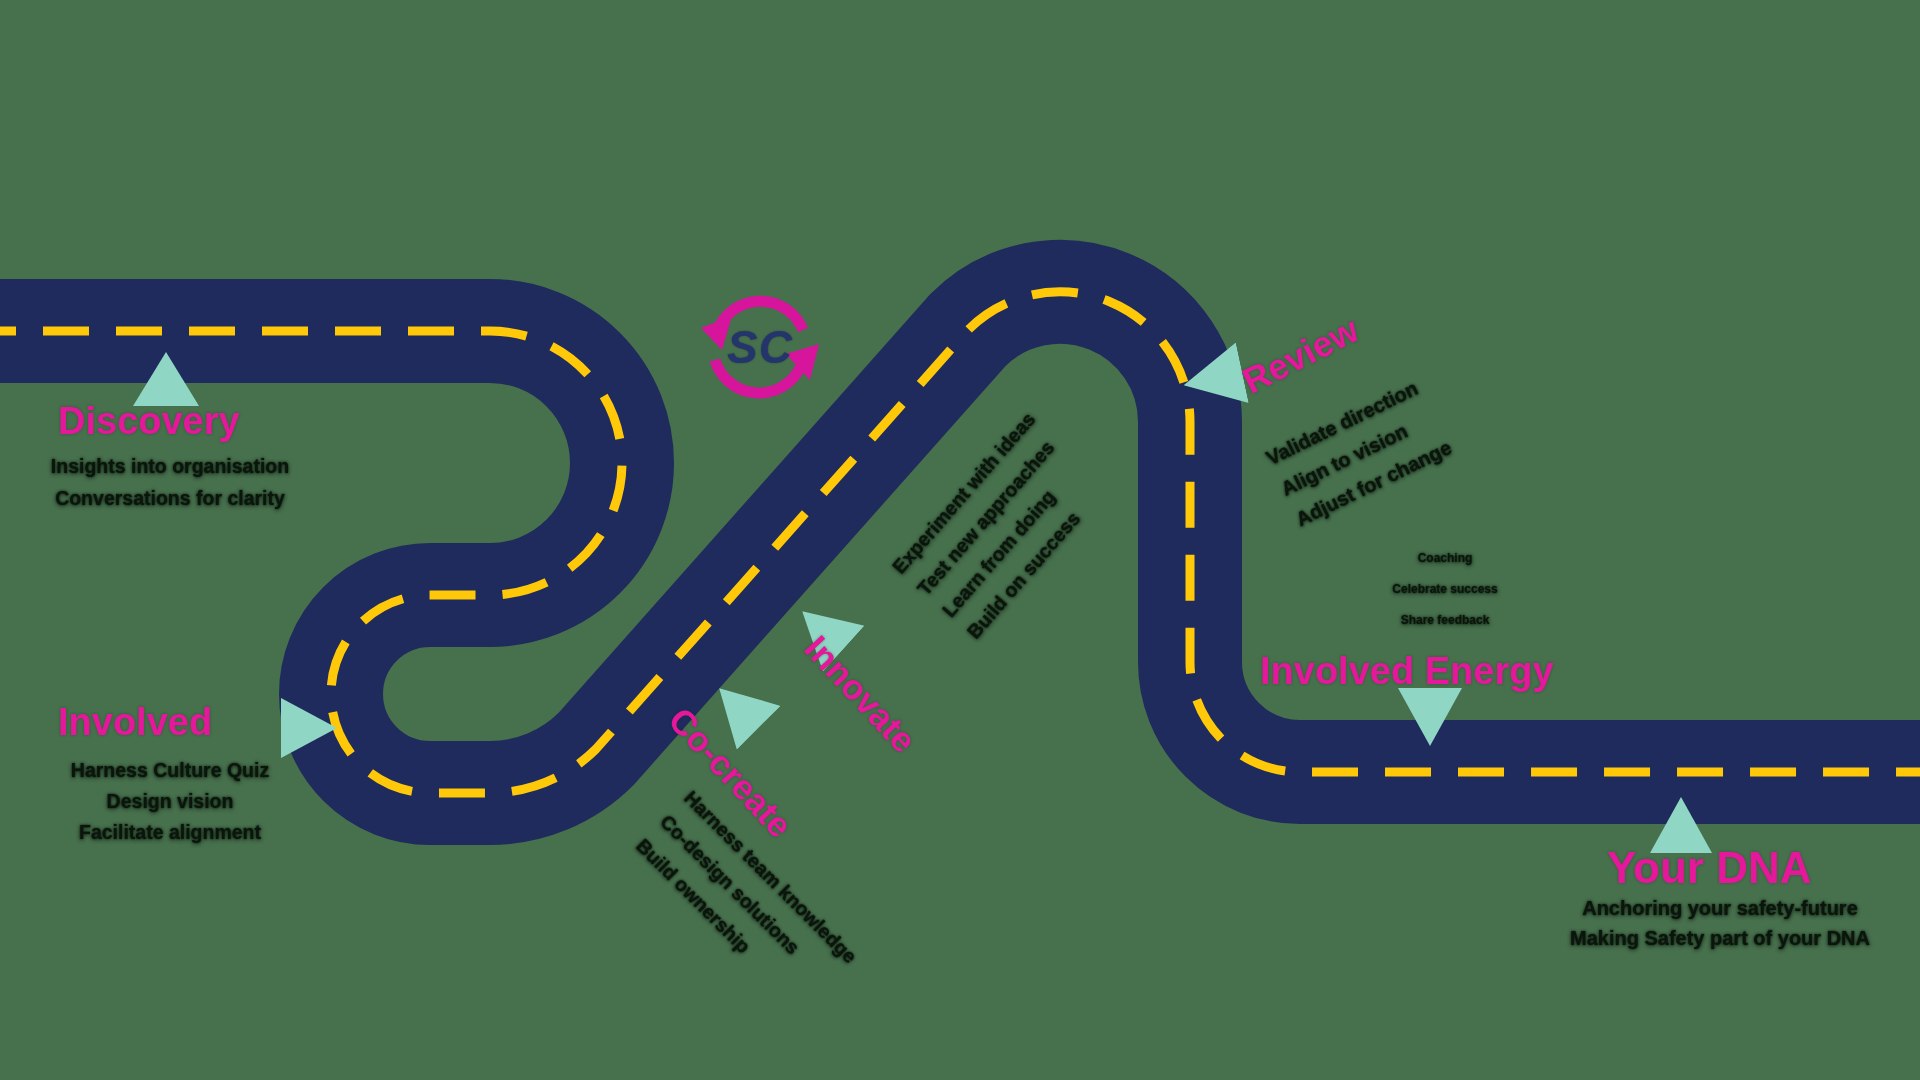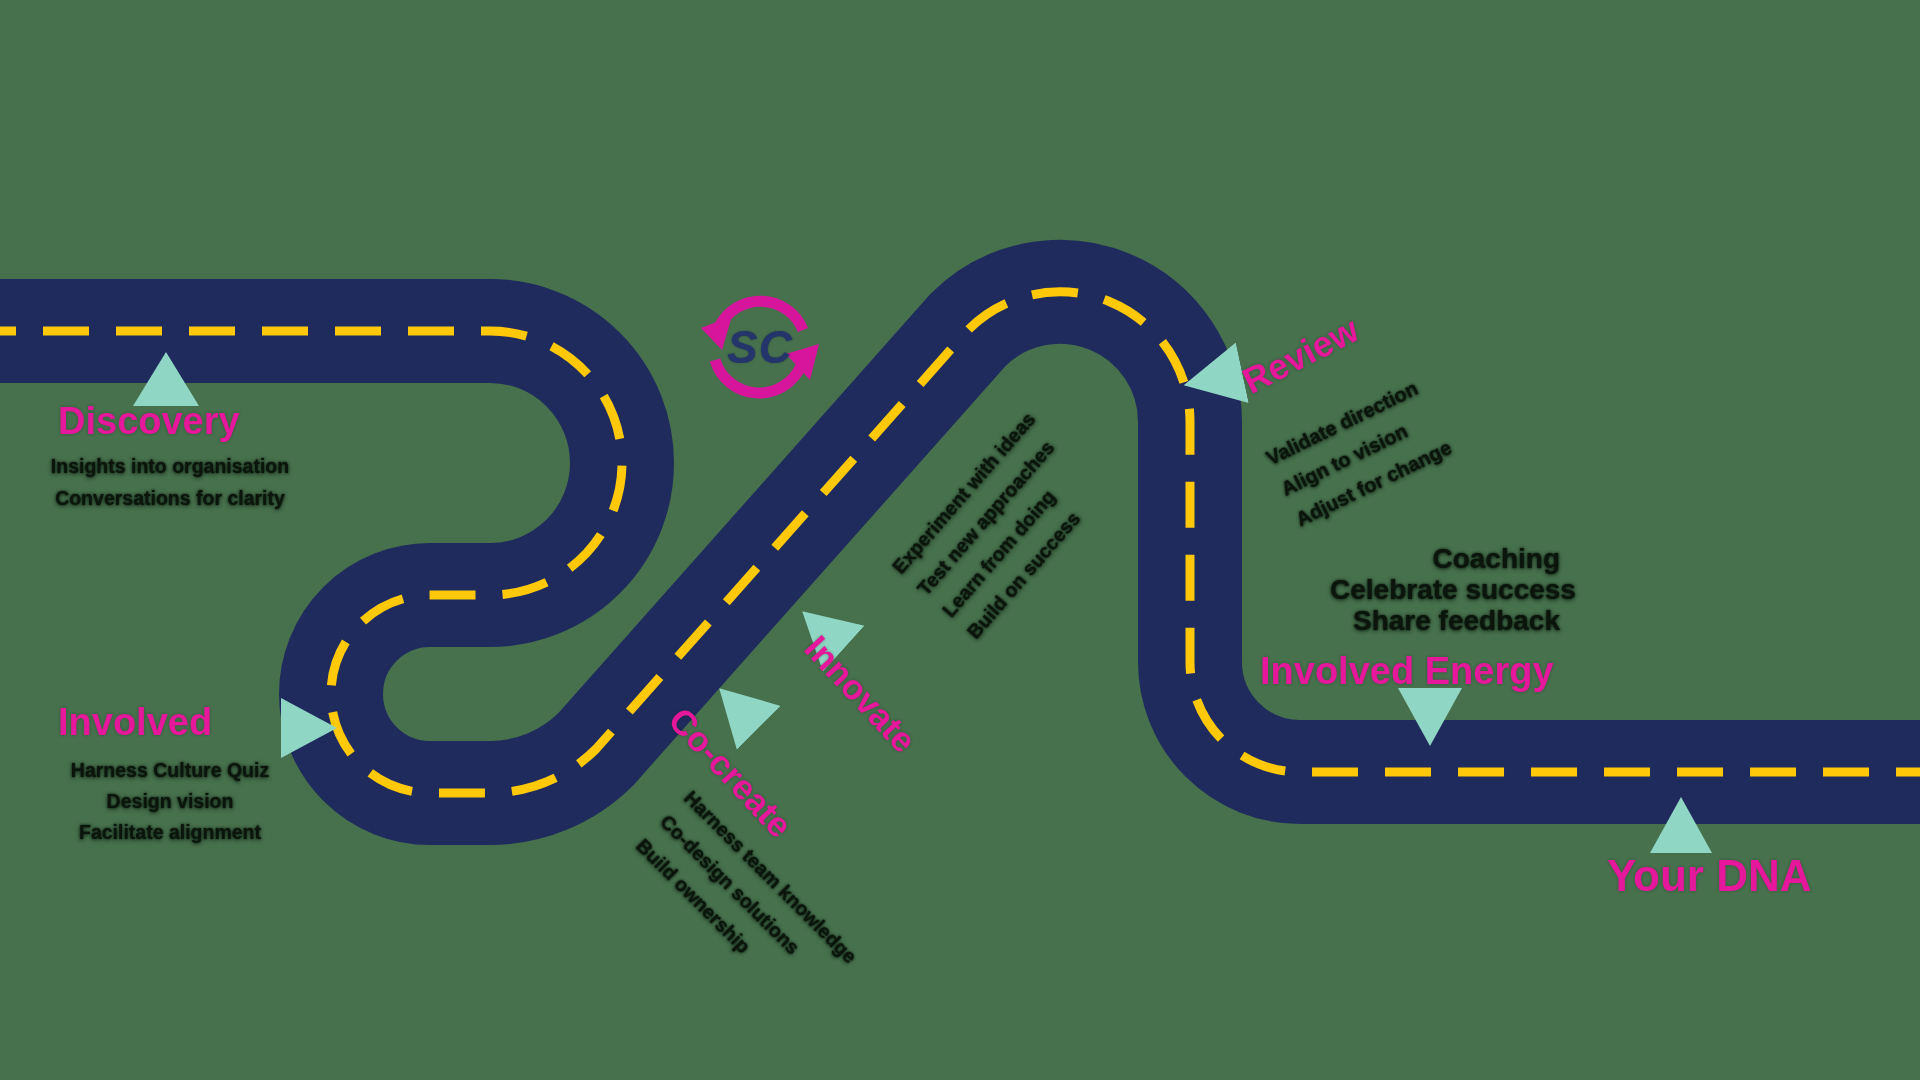--- a/index.html
+++ b/index.html
@@ -38,23 +38,23 @@
   #discovery-title{left:58px;top:400px;width:224px;font-size:38px;}
   #discovery-lines{left:30px;top:450px;width:280px;font-size:19.5px;line-height:32px;}
   #alignment-title{left:58px;top:701px;width:220px;font-size:38px;}
   #alignment-lines{left:40px;top:755px;width:260px;font-size:19.5px;line-height:31px;}
   #innovate-title{left:826px;top:628px;font-size:35px;transform:rotate(47deg);white-space:nowrap;}
   #innovate-lines{left:884px;top:560px;font-size:19.5px;line-height:33px;transform:rotate(-49deg);}
   #cocreate-title{left:690px;top:700px;font-size:35px;transform:rotate(47deg);white-space:nowrap;}
   #cocreate-lines{left:700px;top:782px;font-size:19.5px;line-height:34px;transform:rotate(45deg);}
   #review-title{left:1236px;top:365px;font-size:36px;transform:rotate(-27deg);white-space:nowrap;}
   #review-lines{left:1260px;top:444px;font-size:20px;line-height:34px;transform:rotate(-26deg);}
-  #coaching-lines{left:1330px;top:543px;width:230px;font-size:28px;line-height:31px;text-align:right;}
+  #coaching-lines{left:1330px;top:543px;width:230px;font-size:12px;line-height:31px;}
   #involved-title{left:1260px;top:650px;font-size:38px;white-space:nowrap;}
-  #yourdna-title{left:1607px;top:843px;width:220px;font-size:44px;margin-top:8px;}
+  #yourdna-title{left:1607px;top:843px;width:220px;font-size:44px;}
   #yourdna-lines{left:1555px;top:893px;width:330px;font-size:20px;line-height:30px;}
 
   
   #discovery-marker{left:133px;top:352px;width:66px;height:54px;}
   #alignment-marker{left:281px;top:698px;width:56px;height:60px;}
   #innovate-marker{left:792px;top:602px;width:62px;height:56px;transform:rotate(-48deg);}
   #cocreate-marker{left:708px;top:680px;width:62px;height:56px;transform:rotate(-45deg);}
   #review-marker{left:1183px;top:348px;width:60px;height:62px;transform:rotate(-12deg);}
   #involved-marker{left:1398px;top:688px;width:64px;height:58px;}
   #yourdna-marker{left:1650px;top:797px;width:62px;height:56px;}
@@ -128,14 +128,18 @@
     <div>Coaching</div>
     <div>Celebrate success</div>
     <div>Share feedback</div>
   </div>
 
   <div class="abs stage-title" id="involved-title">Involved Energy</div>
   <div class="abs tri tri-down" id="involved-marker"></div>
 
   <div class="abs tri tri-up" id="yourdna-marker"></div>
   <div class="abs stage-title title-c" id="yourdna-title">Your DNA</div>
+  <div class="abs dark-lines center" id="yourdna-lines">
+    <div>Anchoring your safety-future</div>
+    <div>Making Safety part of your DNA</div>
+  </div>
 
 </div>
 
 </body></html>

